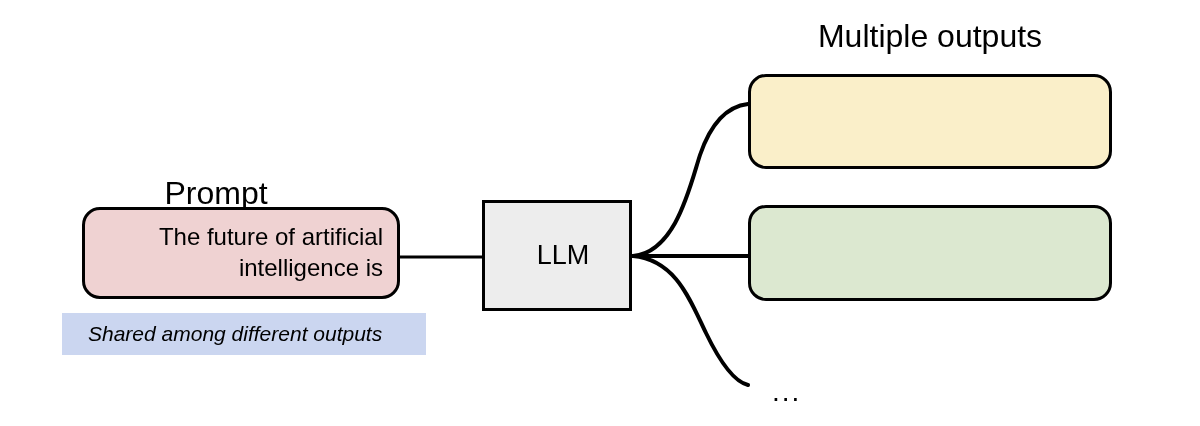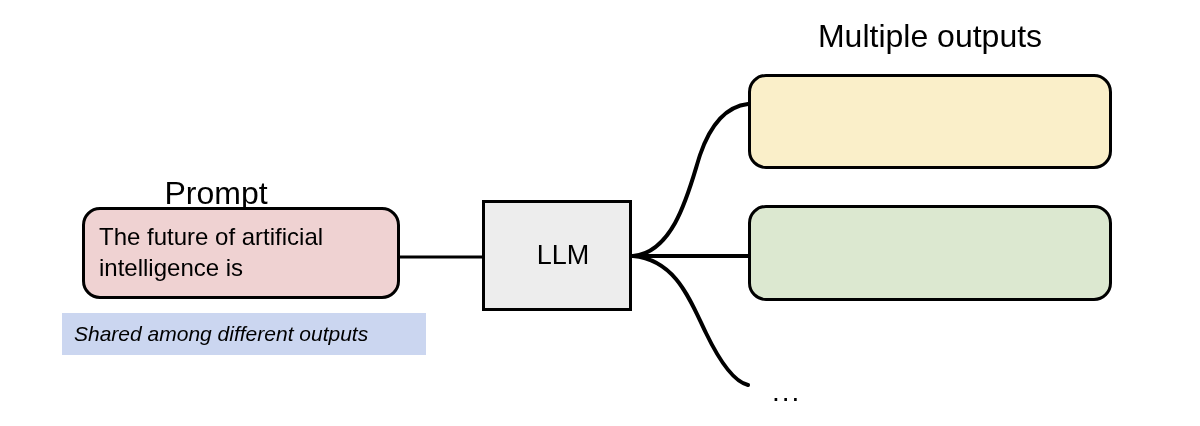--- a/index.html
+++ b/index.html
@@ -52,20 +52,21 @@
 
   
   .box {
     position: absolute;
     box-sizing: border-box;
     border: 3px solid #000000;
     background: #ffffff;
   }
   .rounded {
     border-radius: 18px;
+    text-align: right;
   }
 
   #prompt-box {
     left: 82px;
     top: 207px;
     width: 318px;
     height: 92px;
     background: #EFD2D2;
     display: flex;
     align-items: center;
@@ -111,21 +112,21 @@
   
   #shared-note {
     position: absolute;
     left: 62px;
     top: 313px;
     width: 364px;
     height: 42px;
     background: #CBD6F0;
     display: flex;
     align-items: center;
-    padding-left: 12px;
+    padding-left: 26px;
     box-sizing: border-box;
   }
   #shared-note-text {
     font-size: 21px;
     font-style: italic;
     color: #000000;
     white-space: nowrap;
   }
 
   

